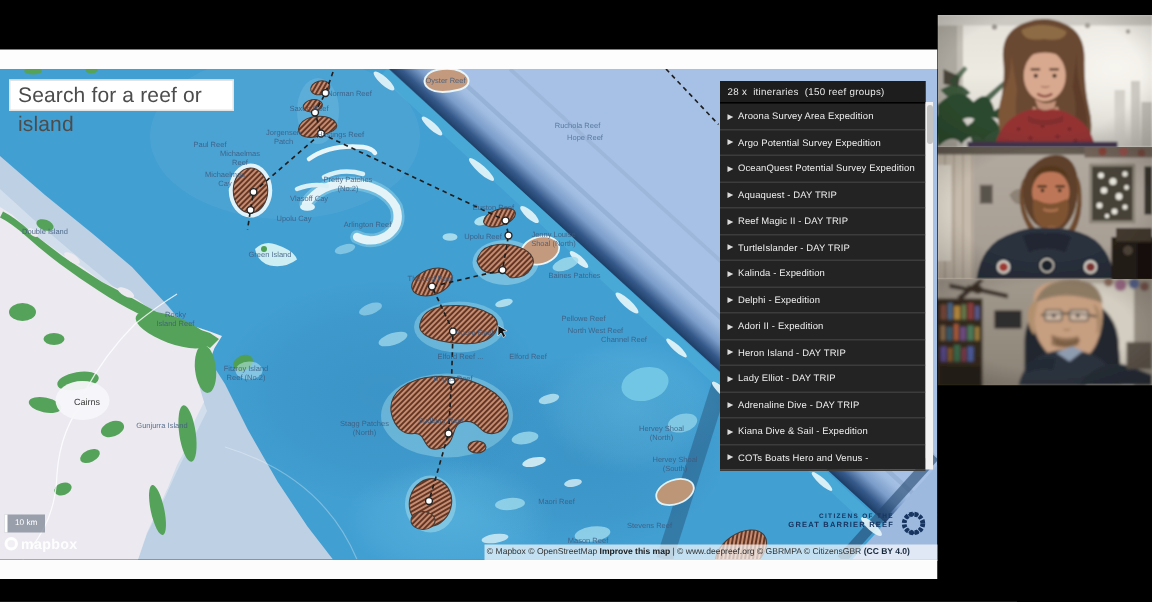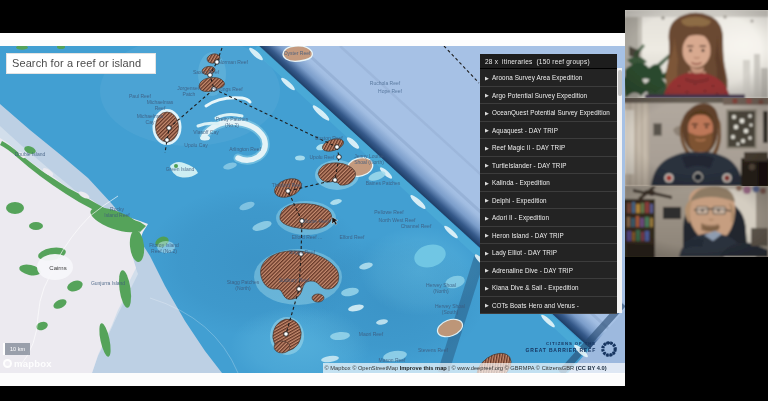--- a/index.html
+++ b/index.html
@@ -2,21 +2,21 @@
 <html><head>
 <meta charset="utf-8">
 <style>
   html,body{margin:0;padding:0;background:#000;}
   body{width:768px;height:401px;position:relative;overflow:hidden;font-family:"Liberation Sans",sans-serif;}
   #share{position:absolute;left:0;top:0;width:625px;height:401px;background:#000;}
   #whitetop{position:absolute;left:0;top:33px;width:625px;height:13px;background:#fdfdfd;}
   #mapwrap{position:absolute;left:0;top:46px;width:625px;height:327px;overflow:hidden;}
   #whitebot{position:absolute;left:0;top:373px;width:625px;height:13px;background:#fcfcfc;}
   #searchbox{position:absolute;left:6px;top:53px;width:150px;height:21px;background:#fff;border:1px solid #e3e3e3;box-sizing:border-box;z-index:30;}
-  #searchbox span{display:block;font-size:11px;color:#4c4c4c;line-height:19px;padding-left:5px;letter-spacing:.1px;}
+  #searchbox span{display:block;font-size:14px;color:#4c4c4c;line-height:19px;padding-left:5px;letter-spacing:.1px;}
   #panel{position:absolute;left:480px;top:54px;width:137px;height:259px;background:#232323;z-index:40;}
   #panel .hd{height:14px;line-height:15px;font-size:6.5px;color:#e8e8e8;padding-left:5px;background:#1d1d1d;border-bottom:1px solid #000;letter-spacing:.2px;}
   #panel .it{height:16.5px;line-height:17px;font-size:6.3px;color:#efefef;padding-left:5px;border-bottom:1px solid #3c3c3c;letter-spacing:.1px;white-space:nowrap;overflow:hidden;}
   #panel .it b{font-weight:normal;font-size:5px;color:#dcdcdc;margin-right:3px;position:relative;top:-.5px;}
   #sbar{position:absolute;left:617px;top:68px;width:5px;height:245px;background:#f2f2f2;z-index:41;}
   #sbar .th{position:absolute;left:0.5px;top:2px;width:4px;height:26px;background:#c2c2c2;border-radius:2px;}
   #scalebar{position:absolute;left:3px;top:343px;width:27px;height:12px;background:rgba(85,97,115,0.55);z-index:30;border-left:2px solid #fff;box-sizing:border-box;}
   #scalebar span{display:block;font-size:5.5px;color:#fff;text-align:center;line-height:12px;}
   #mblogo{position:absolute;left:3px;top:358px;z-index:30;color:rgba(255,255,255,0.9);font-size:9.5px;font-weight:bold;letter-spacing:.2px;}
   #mblogo .c{display:inline-block;width:9px;height:9px;border:2px solid rgba(255,255,255,.9);border-radius:50%;box-sizing:border-box;vertical-align:-1px;margin-right:2px;background:rgba(255,255,255,.25);}

